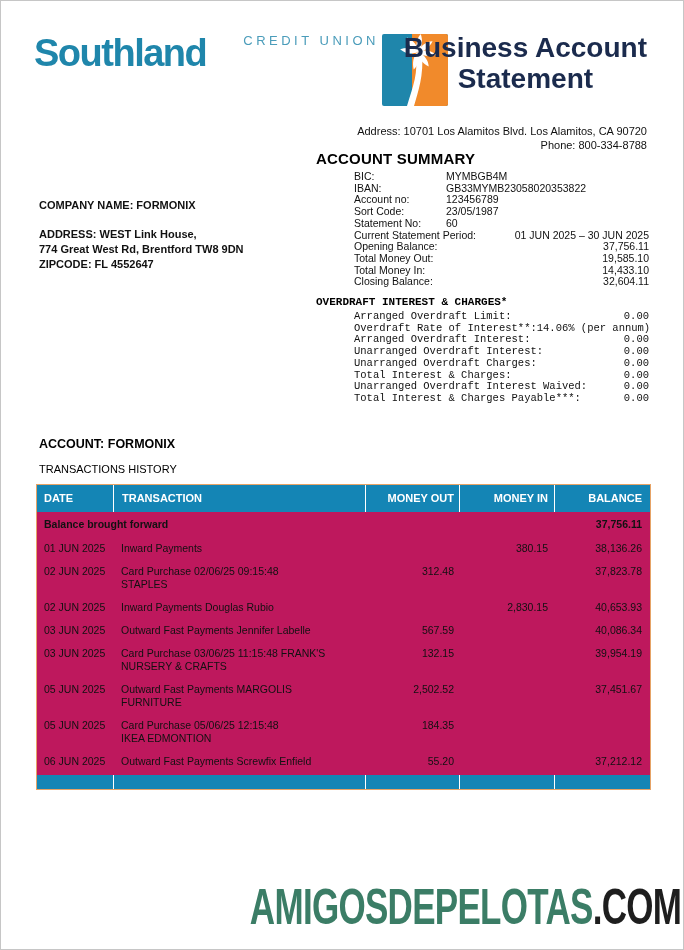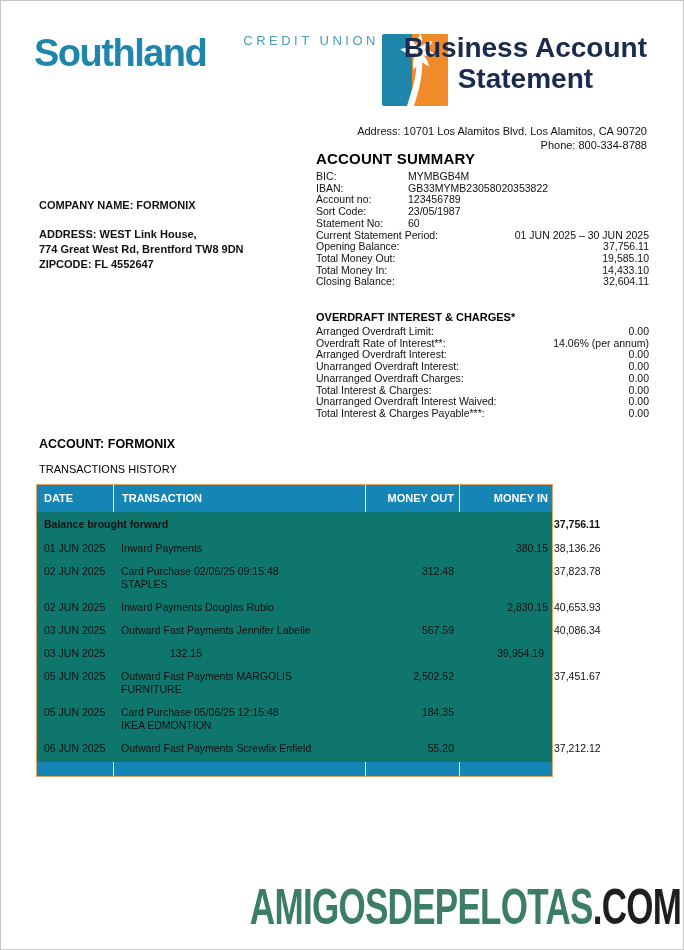--- a/index.html
+++ b/index.html
@@ -19,31 +19,31 @@
     font-size:28px;font-weight:bold;color:#1b2b4d;line-height:31px;white-space:pre-line;
   }
   .contact{position:absolute;top:123px;right:36px;text-align:right;font-size:11px;font-weight:normal;line-height:14px;color:#111;}
   
   .company{position:absolute;left:38px;top:197px;font-size:11px;font-weight:bold;line-height:15px;color:#111;}
   .company .gap{height:14px;}
   
   .summary{position:absolute;left:315px;top:149px;width:333px;}
   .summary-h{font-size:15px;font-weight:bold;color:#000;margin-bottom:4px;letter-spacing:.2px;}
   .kv-row{display:flex;font-size:10.5px;line-height:11.7px;color:#111;}
-  .kv-label{flex:0 0 92px;white-space:nowrap;}
+  .kv-label{flex:0 0 92px;white-space:nowrap;margin-left:38px;}
   .kv-label.wide{flex:1;}
   .kv-val-left{flex:1;text-align:left;}
   .kv-val-right{flex:1;text-align:right;white-space:nowrap;}
-  .overdraft{position:absolute;left:315px;top:310px;width:333px;}
+  .overdraft{position:absolute;left:315px;top:295px;width:333px;font-family:Liberation Mono, monospace;}
   .overdraft-h{font-size:11px;font-weight:bold;color:#000;margin-bottom:3px;}
   
   .account-h{position:absolute;left:38px;top:436px;font-size:12.5px;font-weight:bold;color:#000;}
   .trans-h{position:absolute;left:38px;top:462px;font-size:11px;font-weight:normal;color:#000;}
   
-  .ttable{position:absolute;left:35px;top:483px;width:517px;border:1px solid #e6a366;box-sizing:border-box;background:#0f766e;}
+  .ttable{position:absolute;left:35px;top:483px;width:615px;border:1px solid #e6a366;box-sizing:border-box;background:#be185d;}
   .thead,.tbar{display:flex;background:#1485b5;}
   .thead{height:27px;align-items:center;}
   .tbar{height:14px;margin-top:2px;}
   .th{color:#fff;font-size:11px;font-weight:bold;box-sizing:border-box;height:27px;line-height:27px;}
   .th+.th,.tbar-cell+.tbar-cell{border-left:1px solid #ffffff;}
   .col-date{flex:0 0 76px;padding-left:7px;}
   .col-trans{flex:0 0 252px;padding-left:8px;}
   .col-out{flex:0 0 94px;text-align:right;padding-right:5px;}
   .col-in{flex:0 0 95px;text-align:right;padding-right:6px;}
   .col-bal{flex:1;text-align:right;padding-right:8px;}
@@ -243,20 +243,22 @@
     </div>
     <div class="trow">
       <div class="td col-date">03 JUN 2025</div>
       <div class="td col-trans">Outward Fast Payments Jennifer Labelle</div>
       <div class="td col-out">567.59</div>
       <div class="td col-in"></div>
       <div class="td col-bal">40,086.34</div>
     </div>
     <div class="trow">
       <div class="td col-date">03 JUN 2025</div>
+      <div class="td col-trans">Card Purchase 03/06/25 11:15:48 FRANK'S
+NURSERY &amp; CRAFTS</div>
       <div class="td col-out">132.15</div>
       <div class="td col-in"></div>
       <div class="td col-bal">39,954.19</div>
     </div>
     <div class="trow">
       <div class="td col-date">05 JUN 2025</div>
       <div class="td col-trans">Outward Fast Payments MARGOLIS
 FURNITURE</div>
       <div class="td col-out">2,502.52</div>
       <div class="td col-in"></div>

